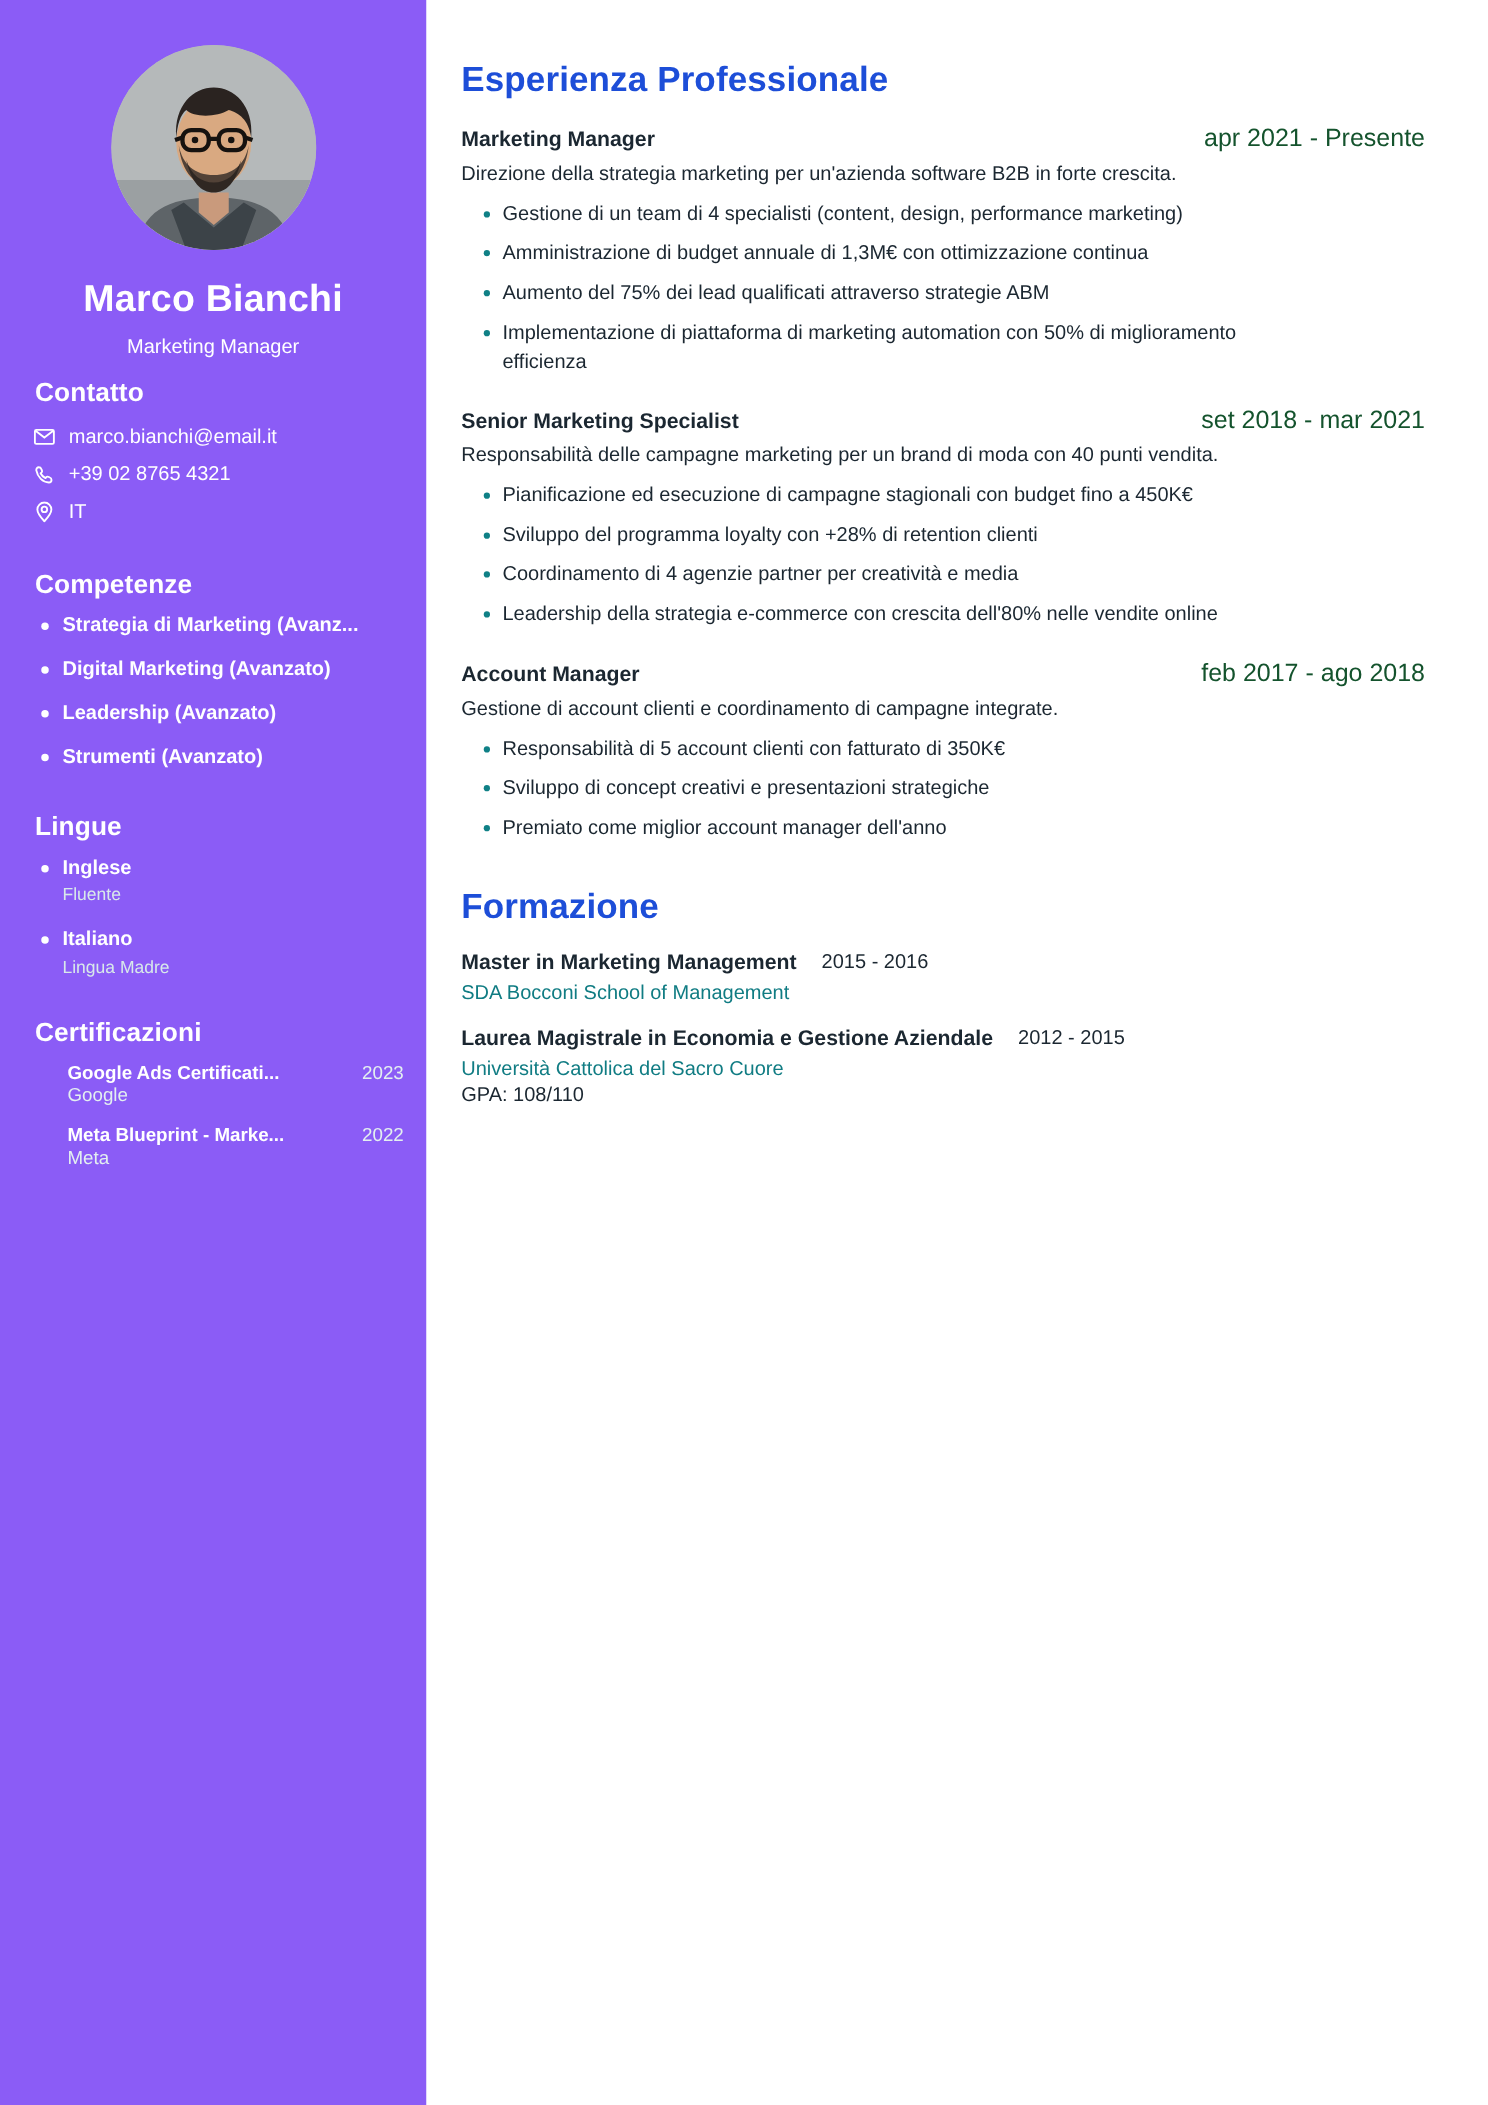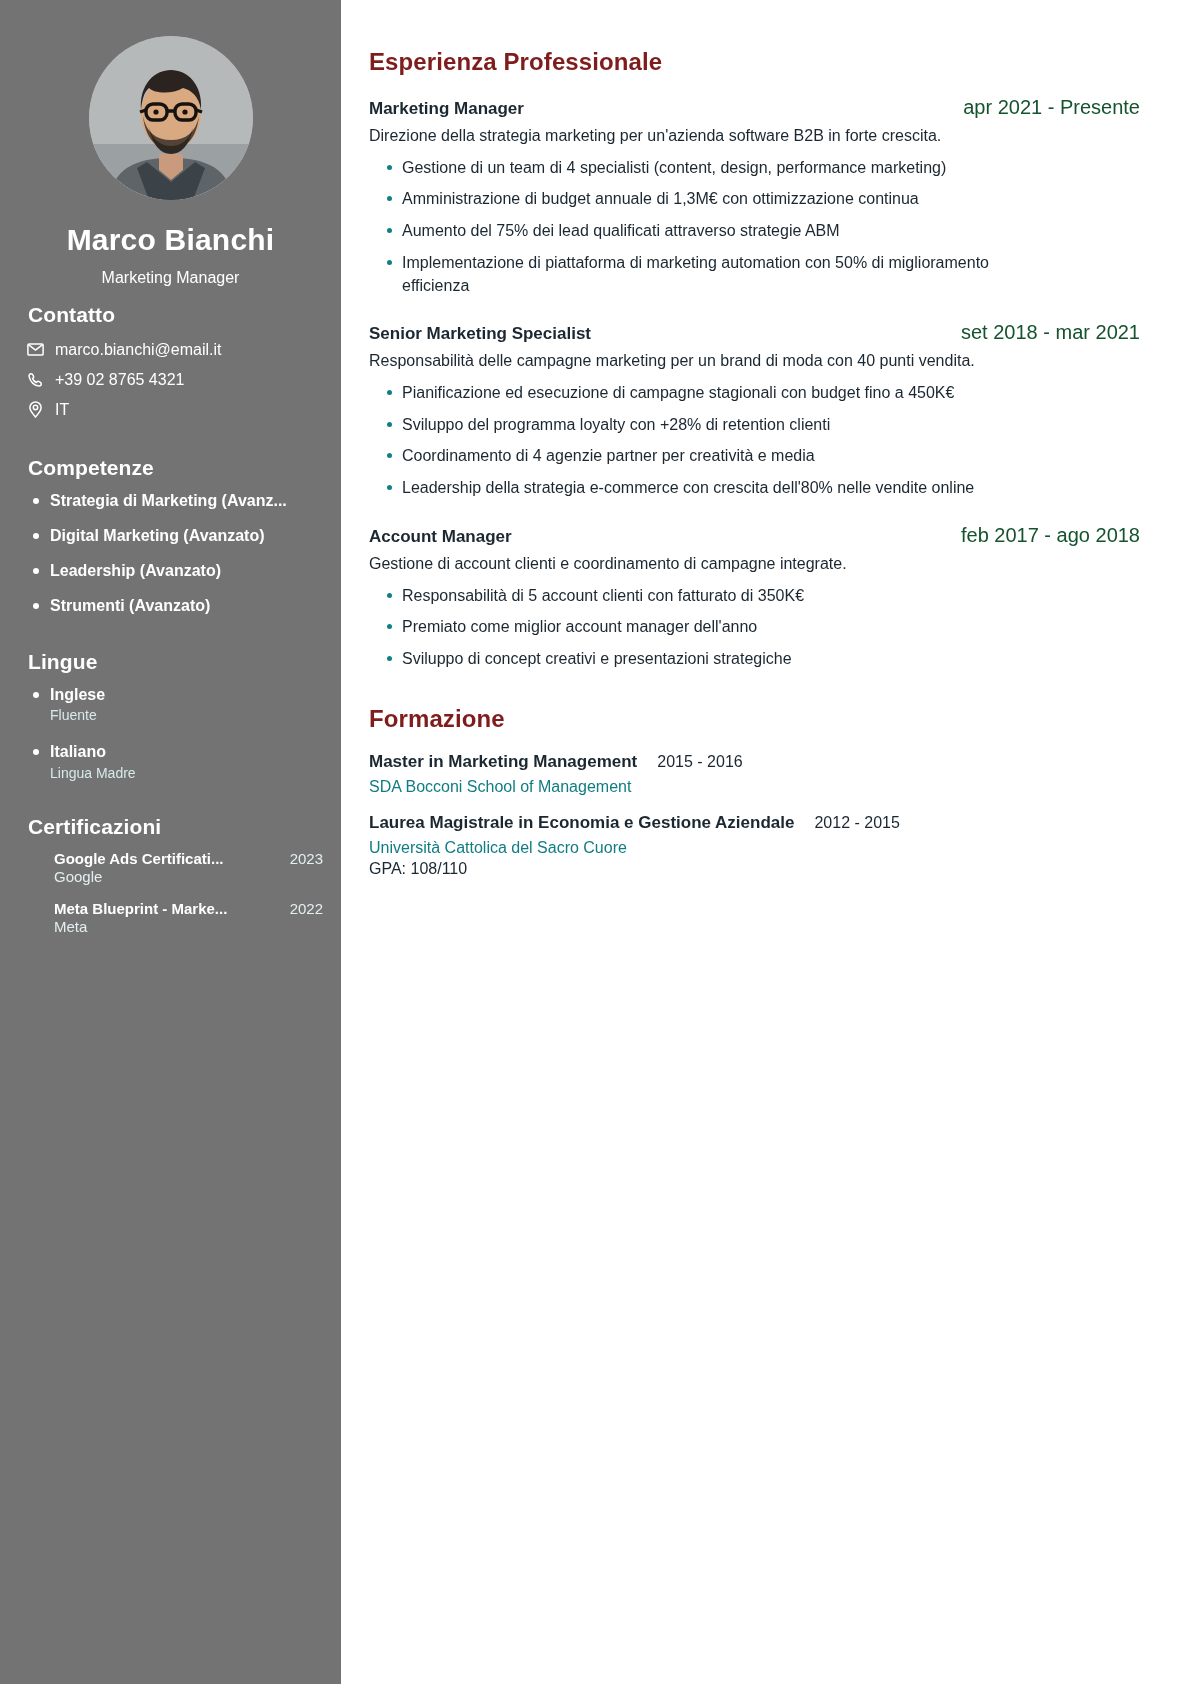--- a/index.html
+++ b/index.html
@@ -9,21 +9,21 @@
     background:#ffffff;
     color:#1f2933;
     -webkit-font-smoothing:antialiased;
   }
   .page { position:relative; width:1190px; height:1684px; display:flex; background:#ffffff; overflow:hidden; }
 
   
   .sidebar {
     width:341px;
     flex:0 0 341px;
-    background:#737373;
+    background:#8b5cf6;
     color:#ffffff;
     padding:34px 18px 40px 18px;
     position:relative;
   }
   .avatar-wrap { display:flex; justify-content:center; margin-top:2px; }
   .avatar {
     width:164px; height:164px; border-radius:50%;
     background:#b9bcbd;
     overflow:hidden; position:relative;
     box-shadow:0 0 0 0 rgba(0,0,0,0);
@@ -107,23 +107,23 @@
   .cert-year { font-size:15px; font-weight:400; color:#e3eff0; flex:0 0 auto; }
   .cert-issuer { font-size:15px; font-weight:400; color:#e3eff0; margin-top:1px; }
 
   
   .main {
     flex:1 1 auto;
     padding:48px 50px 40px 28px;
     background:#ffffff;
   }
   .sec-title {
-    font-size:24px;
+    font-size:28px;
     font-weight:bold;
-    color:#7f1d1d;
+    color:#1d4ed8;
     letter-spacing:.1px;
     margin-bottom:20px;
   }
   .sec-title.edu { margin-top:34px; margin-bottom:18px; }
 
   .job { margin-bottom:24px; }
   .job-head {
     display:flex; align-items:baseline; justify-content:space-between;
     gap:14px;
   }
@@ -309,22 +309,22 @@
     </section>
 
     <section class="job">
       <div class="job-head">
         <div class="job-role">Account Manager</div>
         <div class="job-dates">feb 2017 - ago 2018</div>
       </div>
       <p class="job-desc">Gestione di account clienti e coordinamento di campagne integrate.</p>
       <ul class="job-bullets">
         <li>Responsabilità di 5 account clienti con fatturato di 350K€</li>
+        <li>Sviluppo di concept creativi e presentazioni strategiche</li>
         <li>Premiato come miglior account manager dell'anno</li>
-        <li>Sviluppo di concept creativi e presentazioni strategiche</li>
       </ul>
     </section>
 
     <h1 class="sec-title edu">Formazione</h1>
 
     <div class="edu-item">
       <div class="edu-head">
         <div class="edu-degree">Master in Marketing Management</div>
         <div class="edu-years">2015 - 2016</div>
       </div>

